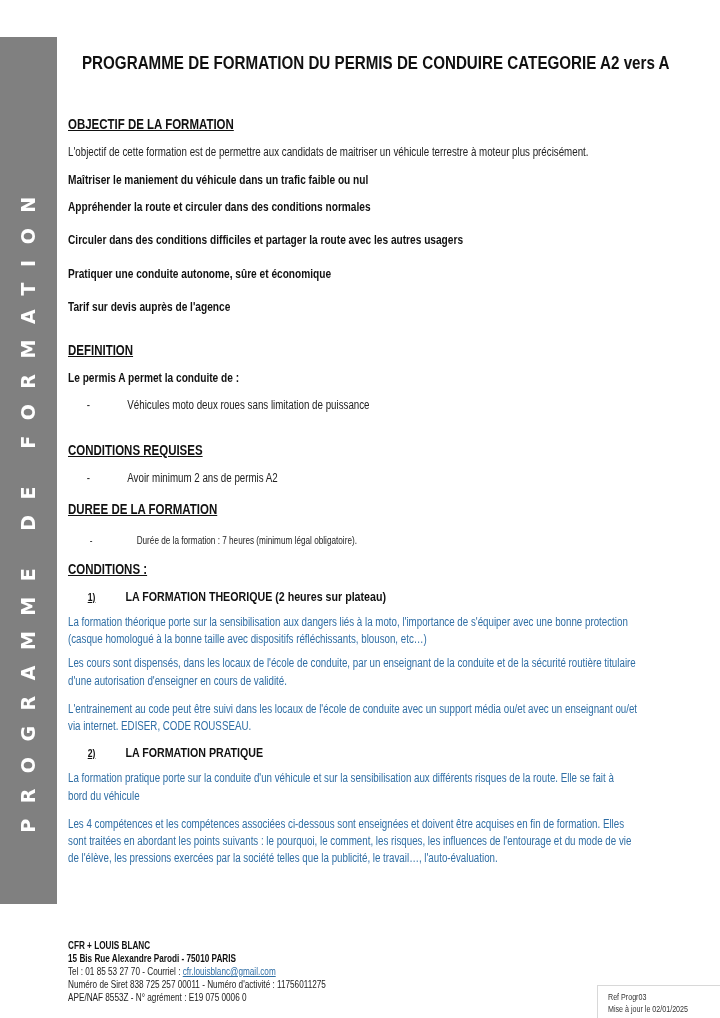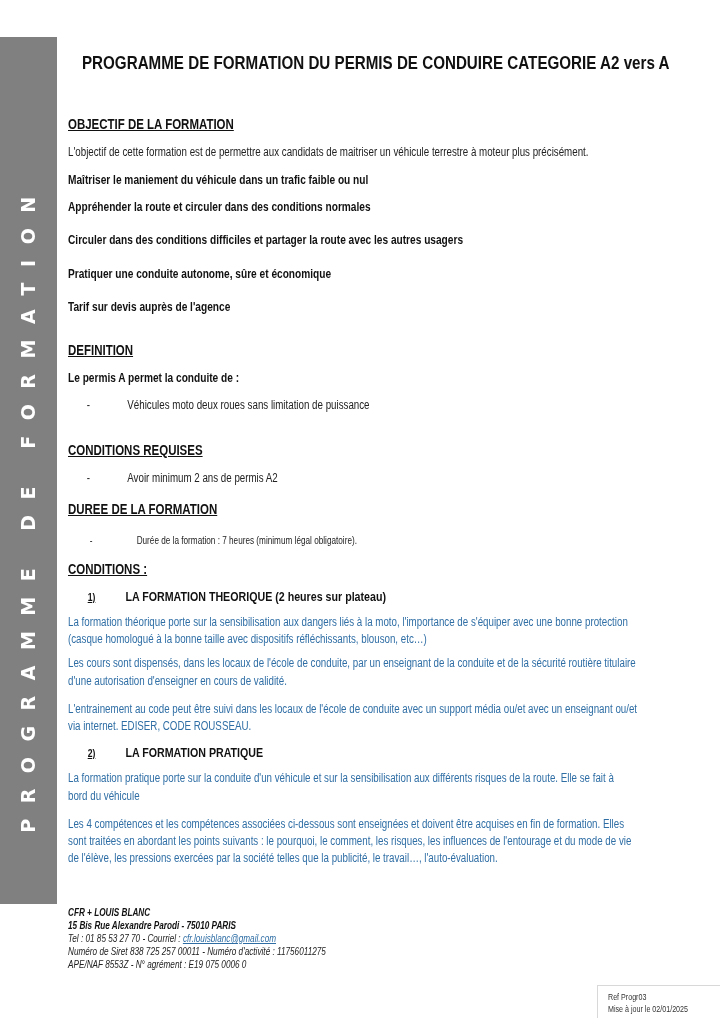--- a/index.html
+++ b/index.html
@@ -15,21 +15,21 @@
   .abs { position:absolute; white-space:nowrap; transform-origin:left top; }
   .h { font-weight:bold; font-size:14px; text-decoration:underline; transform:scaleX(0.82); color:#111; }
   .p { font-size:12.5px; transform:scaleX(0.78); color:#222; }
   .b { font-weight:bold; font-size:13px; transform:scaleX(0.78); color:#111; }
   .bul { font-size:12.5px; transform:scaleX(0.78); color:#222; }
   .small { font-size:10.5px; transform:scaleX(0.78); color:#222; }
   .dash { display:inline-block; width:52px; padding-left:24px; }
   .blue { color:#2f6ea5; font-size:12.5px; transform:scaleX(0.78); }
   .num { font-weight:bold; font-size:13px; transform:scaleX(0.82); color:#111; }
   .num .n { text-decoration:underline; font-size:10.5px; display:inline-block; width:46px; padding-left:24px; }
-  .footer { position:absolute; left:68px; top:906px;font-style:italic; }
+  .footer { position:absolute; left:68px; top:939px; }
   .fl { white-space:nowrap; transform:scaleX(0.78); transform-origin:left top; font-size:10.5px; line-height:13px; color:#222; }
   .fl.b2 { font-weight:bold; color:#111; }
   .link { color:#2f6ea5; text-decoration:underline; }
   .refbox { position:absolute; left:597px; top:985px; width:130px; height:40px; border:1px solid #d8d8d8; background:#fff; }
   .ref { position:absolute; left:10px; white-space:nowrap; transform:scaleX(0.75); transform-origin:left top; font-size:9.5px; color:#333; }
 </style>
 </head>
 <body>
 
 <div class="sidebar">

